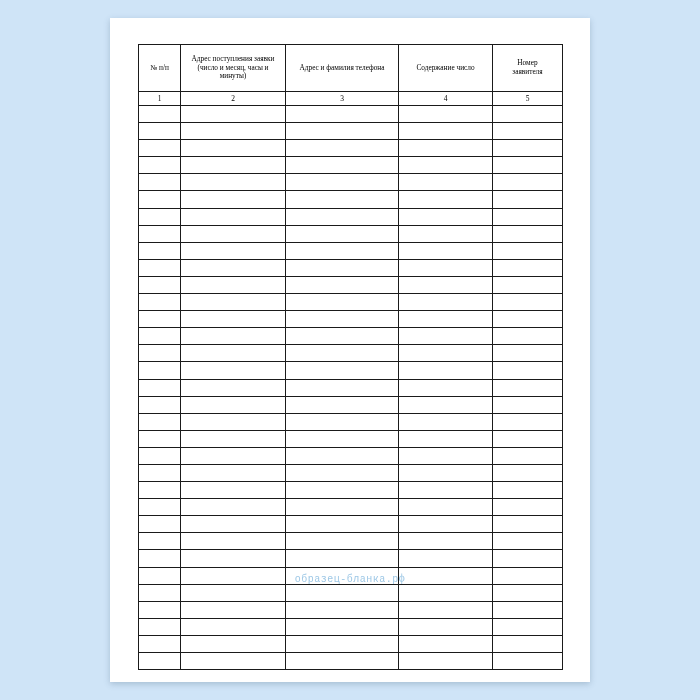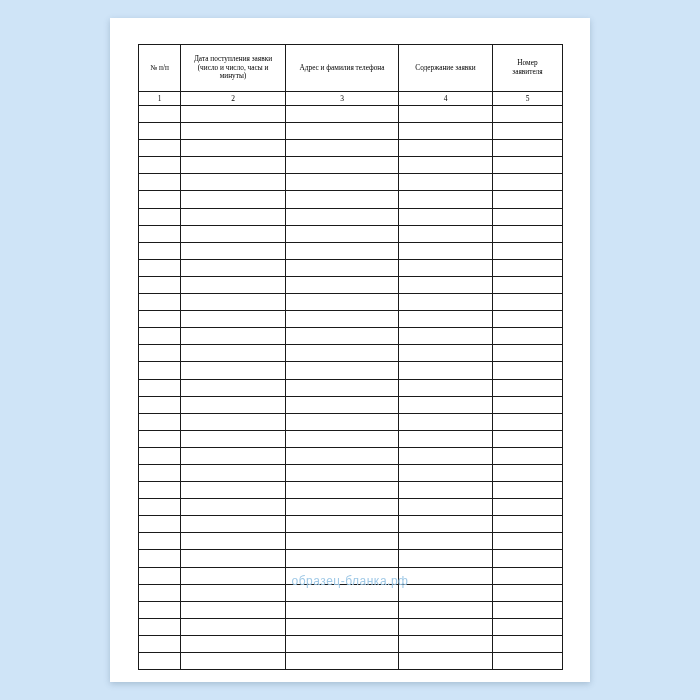--- a/index.html
+++ b/index.html
@@ -71,24 +71,24 @@
   col.c2 { width: 105px; }
   col.c3 { width: 113px; }
   col.c4 { width: 94px; }
   col.c5 { width: 70px; }
 
   .watermark {
     position: absolute;
     left: 50%;
     top: 556px;
     transform: translateX(-50%);
-    font-size: 12px;
+    font-size: 10px;
     letter-spacing: 0.5px;
     color: #9ec8e6;
-    font-family: Liberation Sans, sans-serif;
+    font-family: Liberation Mono, monospace;
     white-space: nowrap;
     pointer-events: none;
   }
 </style>
 </head>
 <body>
 
 <div class="stage">
   <div class="page-sheet">
     <div class="table-wrap">
@@ -96,23 +96,23 @@
         <colgroup>
           <col class="c1">
             <col class="c2">
             <col class="c3">
             <col class="c4">
             <col class="c5">
         </colgroup>
         <thead>
           <tr>
             <th class="hcell">№ п/п</th>
-            <th class="hcell">Дата поступления заявки (число и число, часы и минуты)</th>
+            <th class="hcell">Адрес поступления заявки (число и месяц, часы и минуты)</th>
             <th class="hcell">Адрес и фамилия телефона</th>
-            <th class="hcell">Содержание заявки</th>
+            <th class="hcell">Содержание число</th>
             <th class="hcell">Номер заявителя</th>
           </tr>
           <tr class="numrow">
             <td>1</td>
             <td>2</td>
             <td>3</td>
             <td>4</td>
             <td>5</td>
           </tr>
         </thead>

